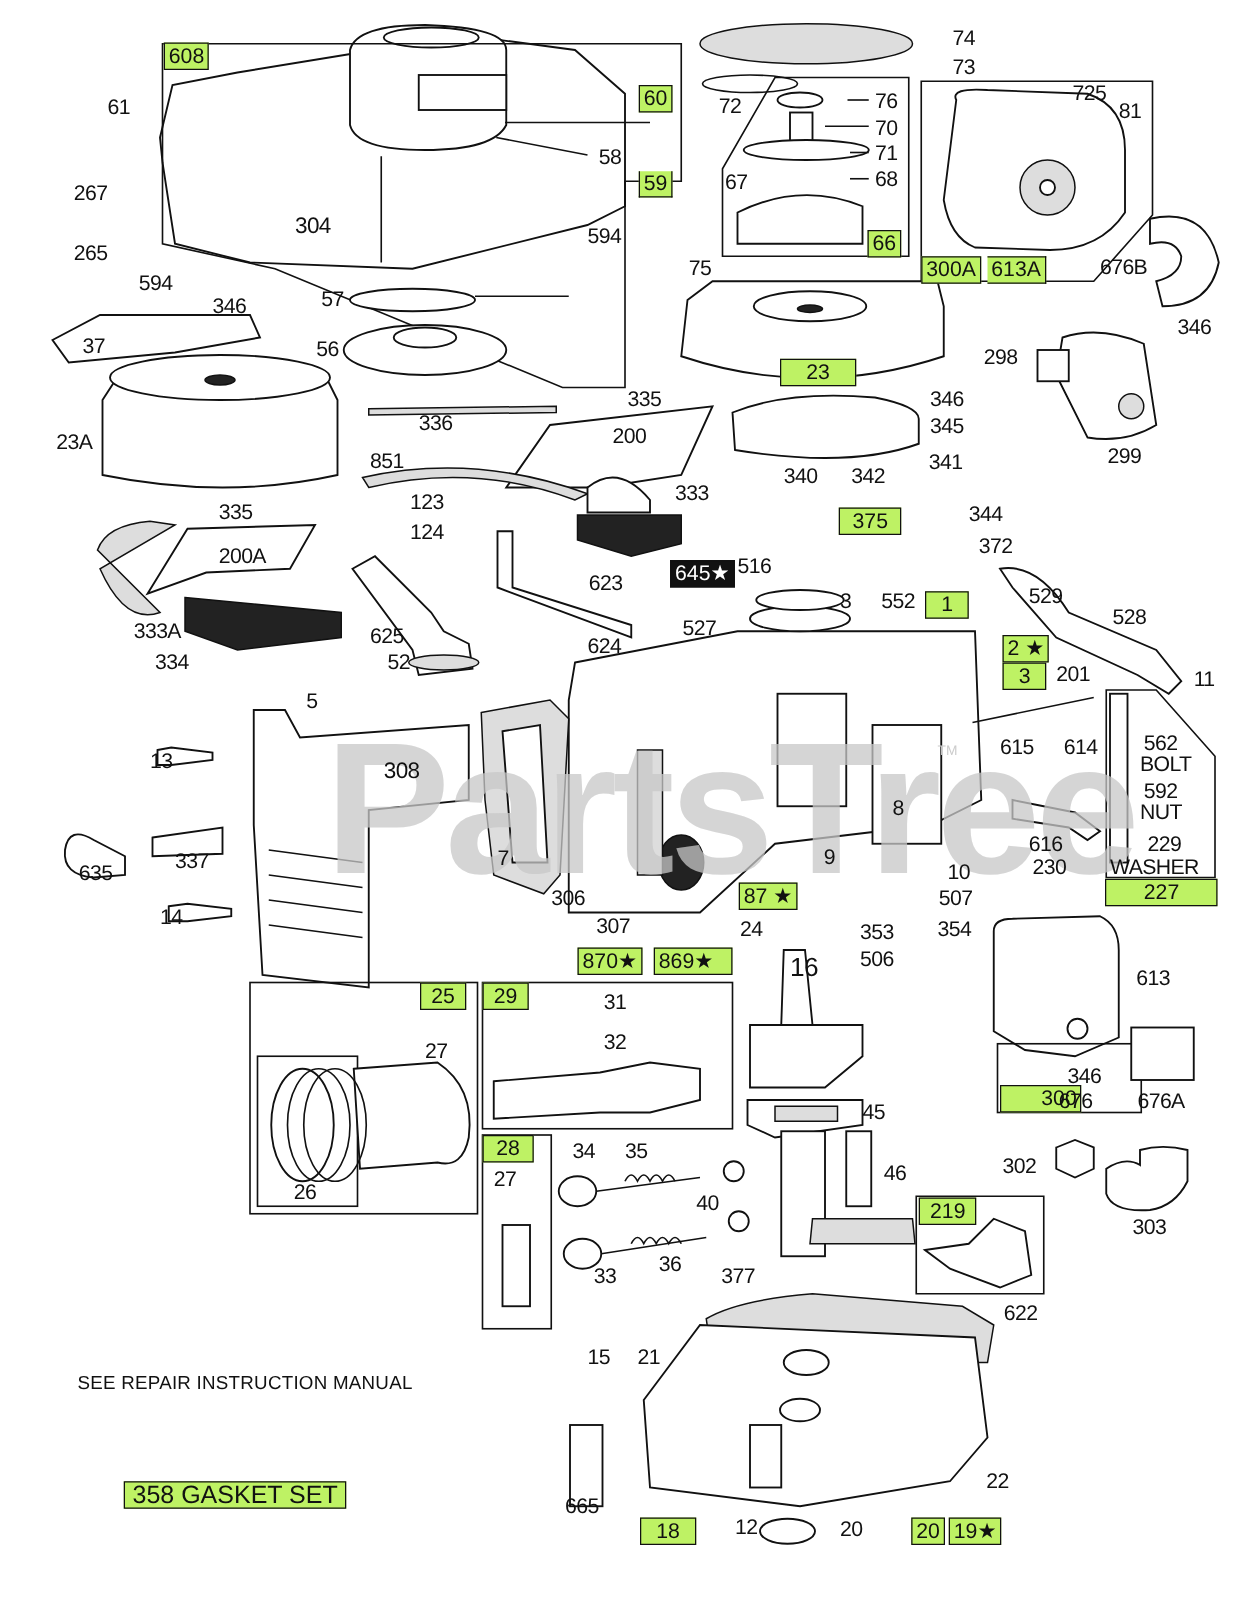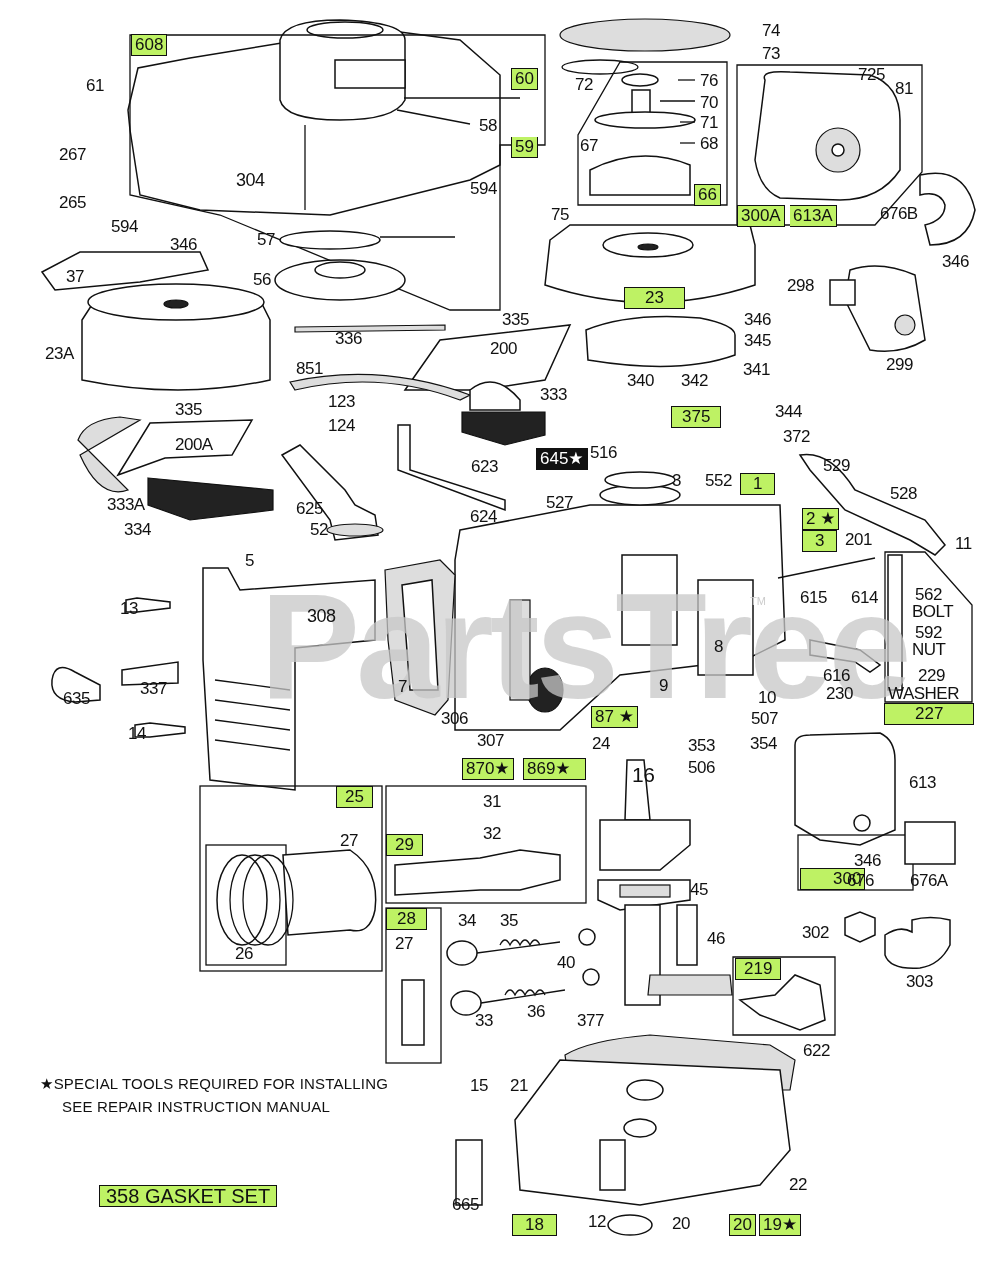--- a/index.html
+++ b/index.html
@@ -209,21 +209,21 @@
   <div class="box" style="left:671px;top:406px;padding:0 10px;">375</div>
   <div class="box boxdark" style="left:536px;top:448px;">645★</div>
   <div class="box" style="left:740px;top:473px;padding:0 12px;">1</div>
   <div class="box" style="left:802px;top:508px;">2 ★</div>
   <div class="box" style="left:802px;top:530px;padding:0 12px;">3</div>
   <div class="box" style="left:884px;top:703px;padding:0 30px;">227</div>
   <div class="box" style="left:591px;top:706px;">87 ★</div>
   <div class="box" style="left:462px;top:758px;">870★</div>
   <div class="box" style="left:523px;top:758px;padding:0 14px 0 3px;">869★</div>
   <div class="box" style="left:336px;top:786px;padding:0 8px;">25</div>
-  <div class="box" style="left:386px;top:786px;padding:0 8px;margin-top:48px;">29</div>
+  <div class="box" style="left:386px;top:786px;padding:0 8px;">29</div>
   <div class="box" style="left:386px;top:908px;padding:0 10px;">28</div>
   <div class="box" style="left:800px;top:868px;padding-left:32px;">300</div>
   <div class="lbl" style="left:847px;top:872px;">676</div>
   <div class="box" style="left:735px;top:958px;padding:0 8px;">219</div>
   <div class="box" style="left:512px;top:1214px;padding:0 12px;">18</div>
   <div class="box" style="left:729px;top:1214px;">20</div>
   <div class="box" style="left:759px;top:1214px;">19★</div>
 
   <div class="lbl" style="left:86px;top:77px;">61</div>
   <div class="lbl" style="left:59px;top:146px;">267</div>
@@ -262,21 +262,21 @@
   <div class="lbl" style="left:328px;top:393px;">123</div>
   <div class="lbl" style="left:328px;top:417px;">124</div>
   <div class="lbl" style="left:175px;top:436px;">200A</div>
   <div class="lbl" style="left:540px;top:386px;">333</div>
   <div class="lbl" style="left:627px;top:372px;">340</div>
   <div class="lbl" style="left:681px;top:372px;">342</div>
   <div class="lbl" style="left:743px;top:361px;">341</div>
   <div class="lbl" style="left:775px;top:403px;">344</div>
   <div class="lbl" style="left:783px;top:428px;">372</div>
   <div class="lbl" style="left:590px;top:444px;">516</div>
-  <div class="lbl" style="left:823px;top:457px;">529</div>
+  <div class="lbl" style="left:823px;top:468px;">529</div>
   <div class="lbl" style="left:890px;top:485px;">528</div>
   <div class="lbl" style="left:471px;top:458px;">623</div>
   <div class="lbl" style="left:107px;top:496px;">333A</div>
   <div class="lbl" style="left:124px;top:521px;">334</div>
   <div class="lbl" style="left:296px;top:500px;">625</div>
   <div class="lbl" style="left:310px;top:521px;">52</div>
   <div class="lbl" style="left:470px;top:508px;">624</div>
   <div class="lbl" style="left:546px;top:494px;">527</div>
   <div class="lbl" style="left:672px;top:472px;">3</div>
   <div class="lbl" style="left:705px;top:472px;">552</div>
@@ -329,16 +329,15 @@
   <div class="lbl" style="left:906px;top:973px;">303</div>
   <div class="lbl" style="left:577px;top:1012px;">377</div>
   <div class="lbl" style="left:803px;top:1042px;">622</div>
   <div class="lbl" style="left:470px;top:1077px;">15</div>
   <div class="lbl" style="left:510px;top:1077px;">21</div>
   <div class="lbl" style="left:452px;top:1196px;">665</div>
   <div class="lbl" style="left:588px;top:1213px;">12</div>
   <div class="lbl" style="left:672px;top:1215px;">20</div>
   <div class="lbl" style="left:789px;top:1176px;">22</div>
 
-  <div class="note" style="left:40px;top:1075px;">★SPECIAL TOOLS REQUIRED FOR INSTALLING</div>
   <div class="note" style="left:62px;top:1098px;">SEE REPAIR INSTRUCTION MANUAL</div>
   <div class="box" style="left:99px;top:1185px;font-size:20px;line-height:20px;padding:0 6px;">358 GASKET SET</div>
 </div>
 
 </body></html>

